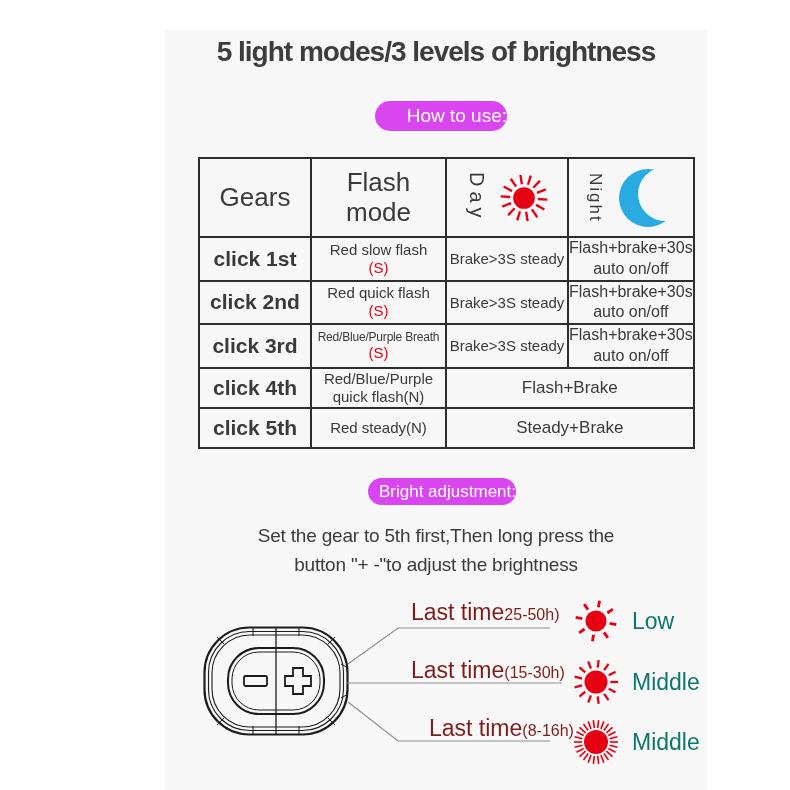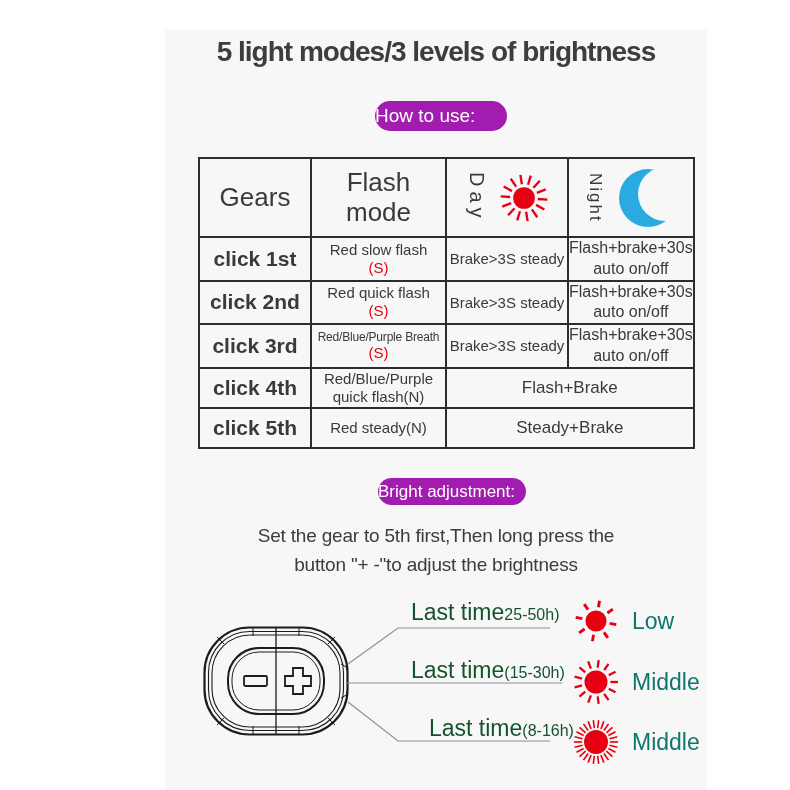--- a/index.html
+++ b/index.html
@@ -9,25 +9,25 @@
     margin:0 auto;
   }
   .panel { position:absolute; left:115px; top:30px; width:542px; height:760px; background:#f7f7f7; }
 
   .title {
     position:absolute; left:115px; top:36px; width:542px; margin:0;
     text-align:center; font-size:28px; font-weight:bold; letter-spacing:-1px; color:#3d3d3d;
   }
 
   .pill {
-    position:absolute; background:#a21caf; color:#ffffff; border-radius:999px;
-    text-align:left; white-space:nowrap;
+    position:absolute; background:#d946ef; color:#ffffff; border-radius:999px;
+    text-align:right; white-space:nowrap;
   }
   .pill-how    { left:325px; top:101px; width:132px; height:30px; line-height:30px; font-size:19px; }
-  .pill-bright { left:318px; top:478px; width:148px; height:27px; line-height:27px; font-size:17px;margin-left:10px; }
+  .pill-bright { left:318px; top:478px; width:148px; height:27px; line-height:27px; font-size:17px; }
 
   table.modes { position:absolute; left:148px; top:157px; border-collapse:collapse; table-layout:fixed; color:#3a3a3a; }
   table.modes td { border:2px solid #2d2d2d; text-align:center; vertical-align:middle; padding:0; }
   tr.hdr { height:79px;margin-left:38px; }
   tr.r   { height:40px; }
   td.gearcell  { font-size:21px;font-weight:bold; }
   td.hcell     { font-size:26px; line-height:1.12; }
   .hwrap { display:flex; align-items:center; justify-content:center; gap:10px; }
   .vert  { writing-mode:vertical-rl; font-size:20px; letter-spacing:5px; color:#3a3a3a; }
   .vert-night { font-size:17px; letter-spacing:2px; }
@@ -37,21 +37,21 @@
   td.daycell   { font-size:15px; text-align:left; padding-left:3px; }
   td.nightcell { font-size:16px; line-height:1.3; padding:0 2px; }
   td.mergedcell{ text-align:left; padding-left:18px; font-size:17px; }
 
   .instr {
     position:absolute; left:124px; top:521px; width:524px; text-align:center;
     font-size:19px; line-height:1.55; color:#3c3c3c; letter-spacing:-0.2px;
   }
 
   .abs { position:absolute; }
-  .lt-label { position:absolute; font-size:23px; color:#14532d; white-space:nowrap;text-align:right; }
+  .lt-label { position:absolute; font-size:23px; color:#7f1d1d; white-space:nowrap;text-align:right; }
   .lt-label .range { font-size:16px; }
   .level-label { position:absolute; font-size:23px; color:#0f766e; white-space:nowrap; }
 </style>
 </head>
 <body>
 
 <div class="stage">
   <div class="panel"></div>
 
   <h1 class="title">5 light modes/3 levels of brightness</h1>

